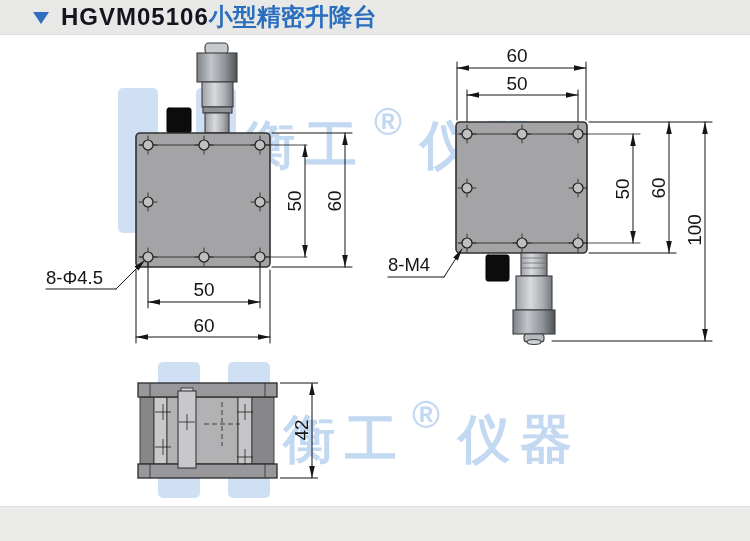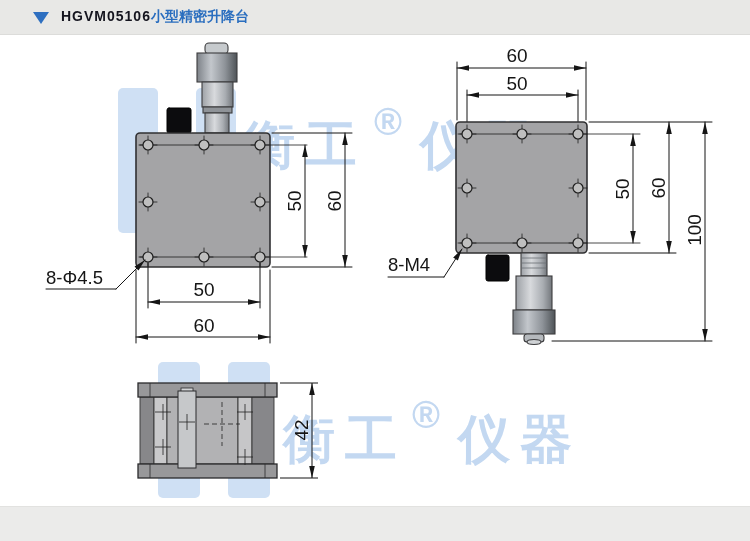--- a/index.html
+++ b/index.html
@@ -2,21 +2,21 @@
 <html><head>
 <meta charset="utf-8">
 <style>
   html,body{margin:0;padding:0;}
   body{width:750px;height:541px;position:relative;background:#ffffff;overflow:hidden;
        font-family:"Liberation Sans","DejaVu Sans",sans-serif;}
   .hdr{position:absolute;left:0;top:0;width:750px;height:34px;background:#e8e8e6;
        border-bottom:1px solid #dcdcda;display:flex;align-items:center;}
   .tri{width:0;height:0;border-left:8px solid transparent;border-right:8px solid transparent;
        border-top:12px solid #2e6fc0;margin-left:33px;margin-top:2px;}
-  .ttl{margin-left:12px;font-size:14px;font-weight:bold;letter-spacing:1px;color:#14141e;
+  .ttl{margin-left:12px;font-size:24px;font-weight:bold;letter-spacing:1px;color:#14141e;
        white-space:nowrap;}
   .ttl .prod{color:#2a6ebf;letter-spacing:0;}
   .ftr{position:absolute;left:0;top:506px;width:750px;height:35px;background:#ebebea;
        border-top:1px solid #e2e2e0;}
   svg{position:absolute;left:0;top:0;}
   svg text{font-family:"Liberation Sans","DejaVu Sans",sans-serif;}
   .dim{font-size:19px;fill:#151515;}
   .lbl{font-size:18.5px;fill:#151515;}
   .wmt{font-size:52px;font-weight:bold;fill:#c3d8f1;letter-spacing:10px;}
   .wmr{font-size:38px;font-weight:bold;fill:#c3d8f1;letter-spacing:0;}

